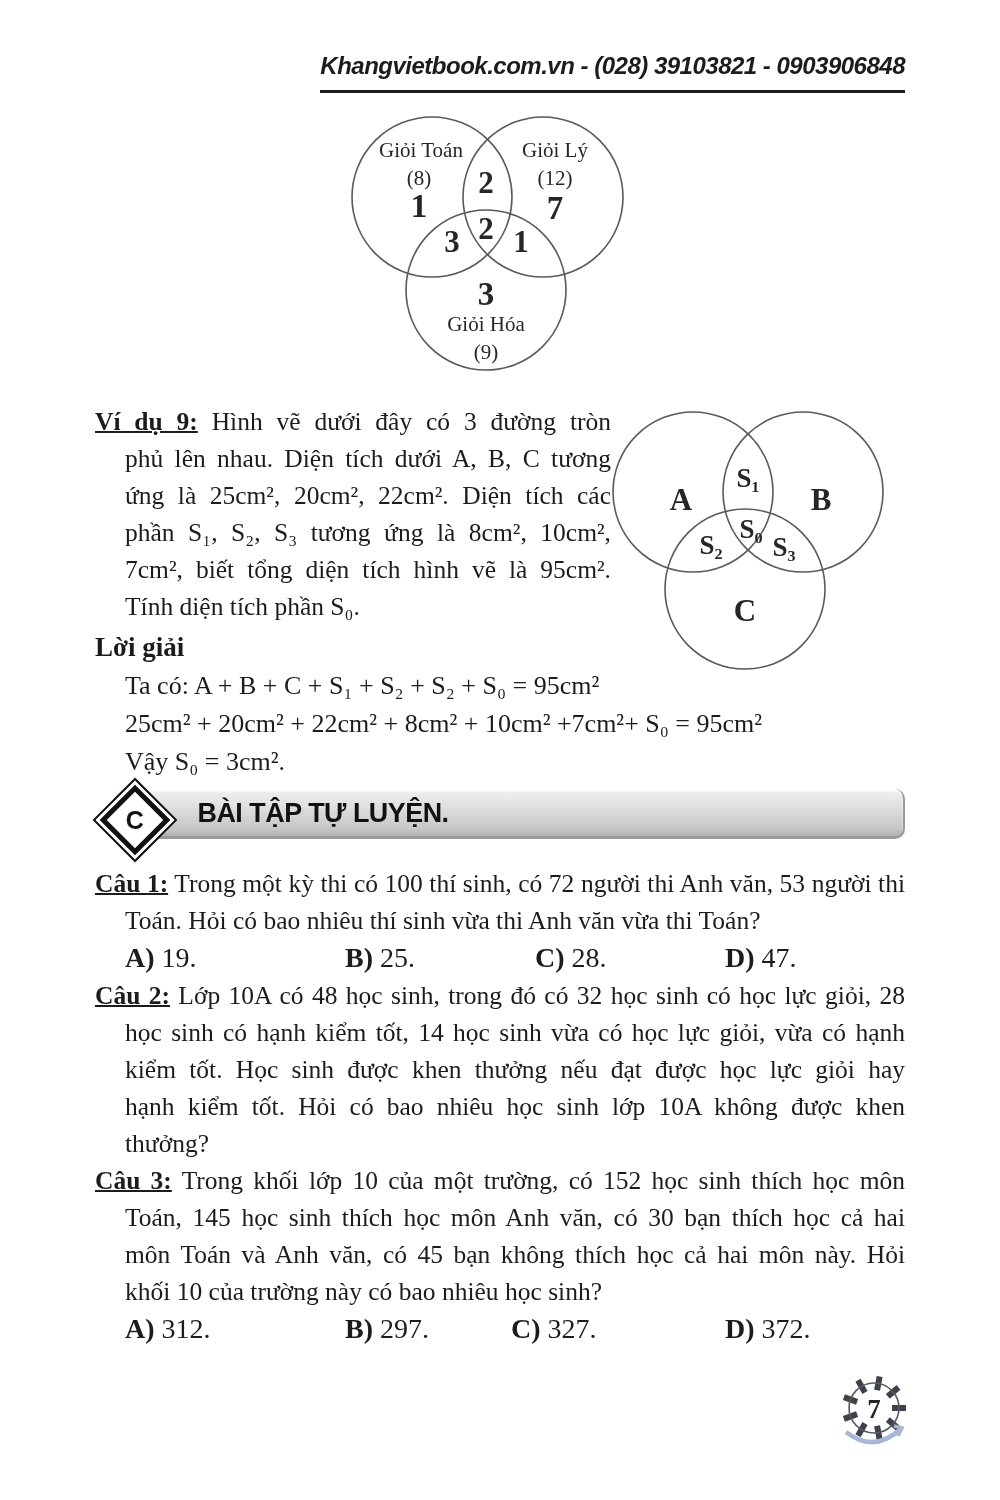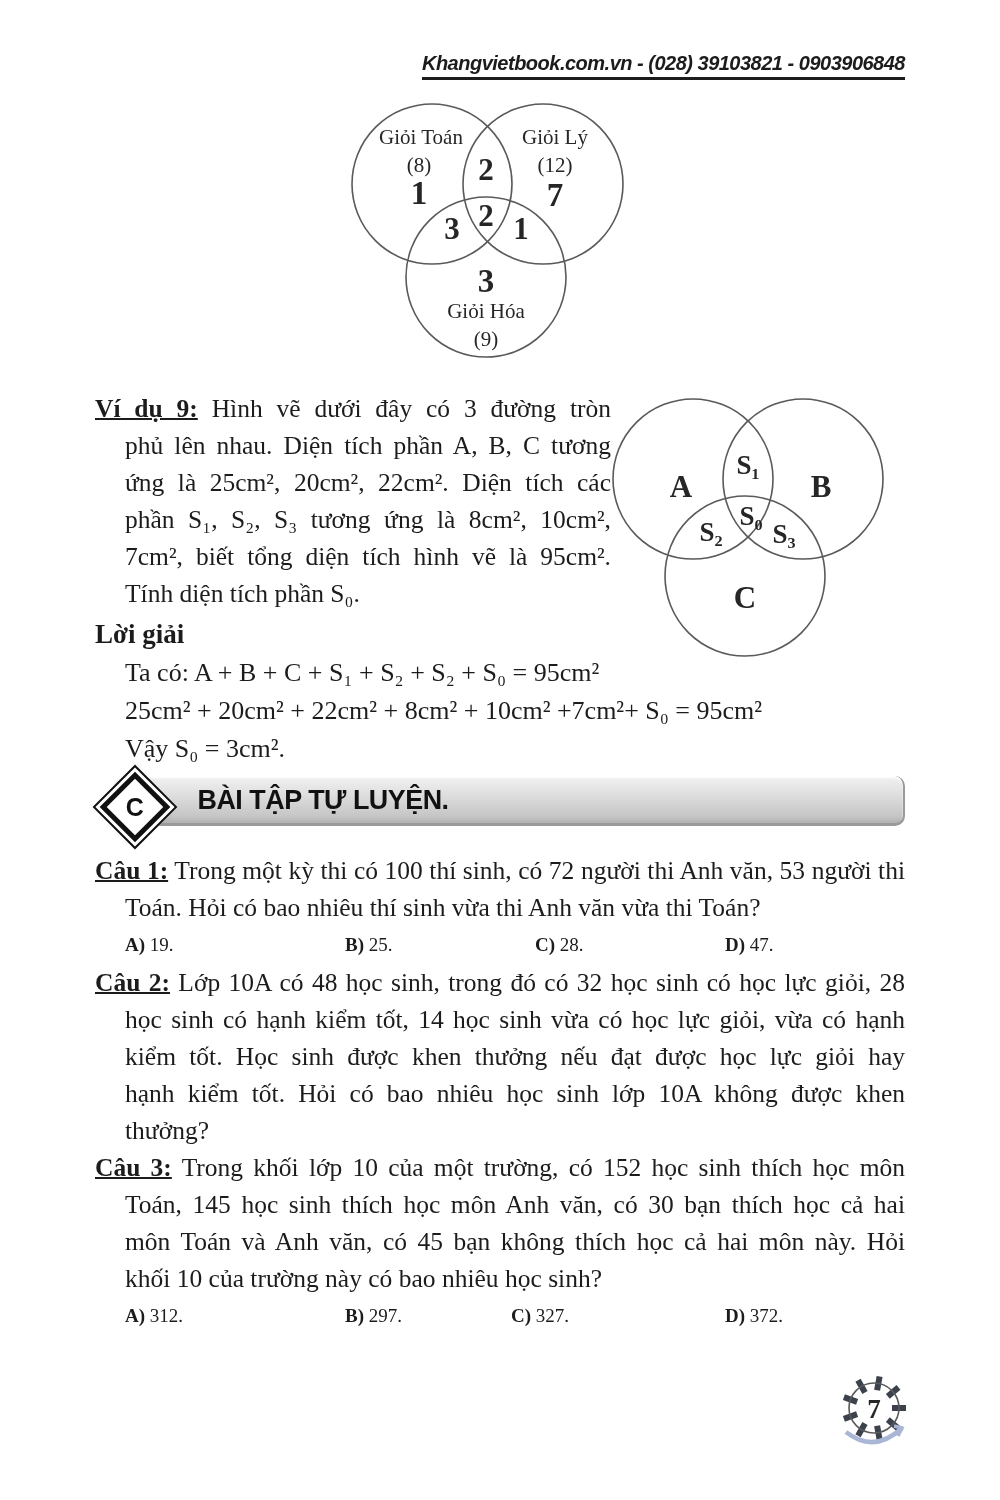--- a/index.html
+++ b/index.html
@@ -9,22 +9,22 @@
     font-family:"Liberation Serif","DejaVu Serif",serif;
     color:#1c1c1c;
   }
   .content { position:absolute; left:95px; top:0; width:810px; }
 
   
   .header-row { padding-top:52px; text-align:right; }
   .header-text {
     display:inline-block;
     font-family:"Liberation Sans","DejaVu Sans",sans-serif;
-    font-weight:bold; font-style:italic; font-size:20px;
-    border-bottom:3px solid #1c1c1c; padding-bottom:2px;
+    font-weight:bold; font-style:italic; font-size:24px;
+    border-bottom:3px solid #1c1c1c; padding-bottom:10px;
     letter-spacing:-0.5px;
   }
 
   
   .venn1-wrap { width:330px; margin:16px auto 0 auto; }
   svg text { fill:#262626; }
   .venn-name { font-size:21px; }
   .venn-size { font-size:21px; }
   .venn-big  { font-size:33px; font-weight:bold; }
   .venn-mid  { font-size:31px; font-weight:bold; }
@@ -73,21 +73,21 @@
   .diamond-letter {
     transform:rotate(-45deg);
     font-family:"Liberation Sans","DejaVu Sans",sans-serif;
     font-weight:bold; font-size:25px; color:#111;
   }
 
   
   .questions { margin-top:14px; }
   .qline { font-size:25.5px; line-height:37px; }
   .answers-row { position:relative; height:38px; }
-  .answer { position:absolute; top:0; font-size:19px; line-height:38px; white-space:nowrap; }
+  .answer { position:absolute; top:0; font-size:28px; line-height:38px; white-space:nowrap; }
   .akey { font-weight:bold; }
 
   
   .page-badge { position:absolute; left:836px; top:1374px; width:80px; height:92px; }
 </style>
 </head>
 <body>
 
 <div class="content">
 
@@ -126,21 +126,21 @@
         <text class="venn-ab" x="216" y="113" text-anchor="middle">B</text>
         <text class="venn-ab" x="140" y="224" text-anchor="middle">C</text>
         <text class="venn-s" x="143" y="90" text-anchor="middle">S₁</text>
         <text class="venn-s" x="146" y="141" text-anchor="middle">S₀</text>
         <text class="venn-s" x="106" y="157" text-anchor="middle">S₂</text>
         <text class="venn-s" x="179" y="159" text-anchor="middle">S₃</text>
       </svg>
     </div>
     <div class="example-text">
         <div class="qline jline"><span class="qlabel">Ví dụ 9:</span> Hình vẽ dưới đây có 3 đường tròn</div>
-        <div class="qline cont jline">phủ lên nhau. Diện tích phần A, B, C tương</div>
+        <div class="qline cont jline">phủ lên nhau. Diện tích dưới A, B, C tương</div>
         <div class="qline cont jline">ứng là 25cm², 20cm², 22cm². Diện tích các</div>
         <div class="qline cont jline">phần S₁, S₂, S₃ tương ứng là 8cm², 10cm²,</div>
         <div class="qline cont jline">7cm², biết tổng diện tích hình vẽ là 95cm².</div>
         <div class="qline cont">Tính diện tích phần S₀.</div>
       </div>
   </div>
 
   <div class="solution-heading">Lời giải</div>
   <div class="solution-lines">
       <div class="sline">Ta có: A + B + C + S₁ + S₂ + S₂ + S₀ = 95cm²</div>

